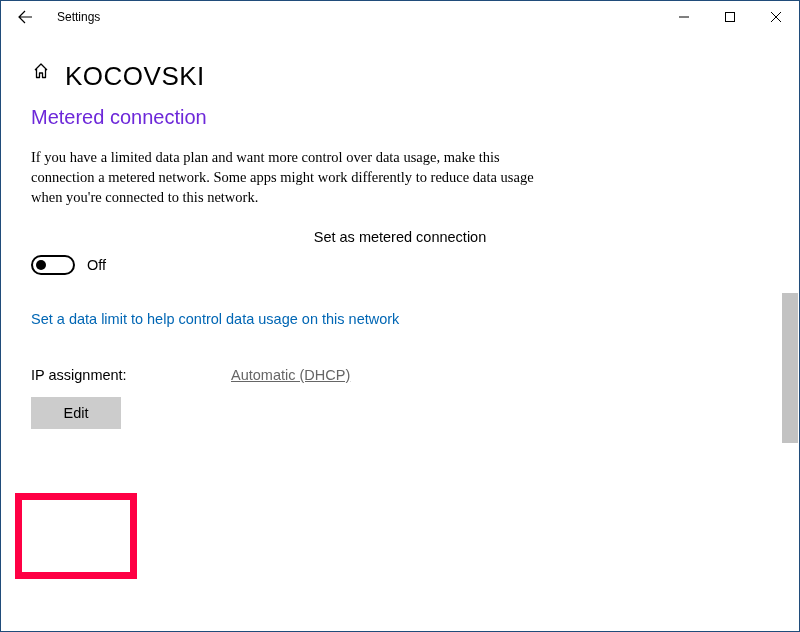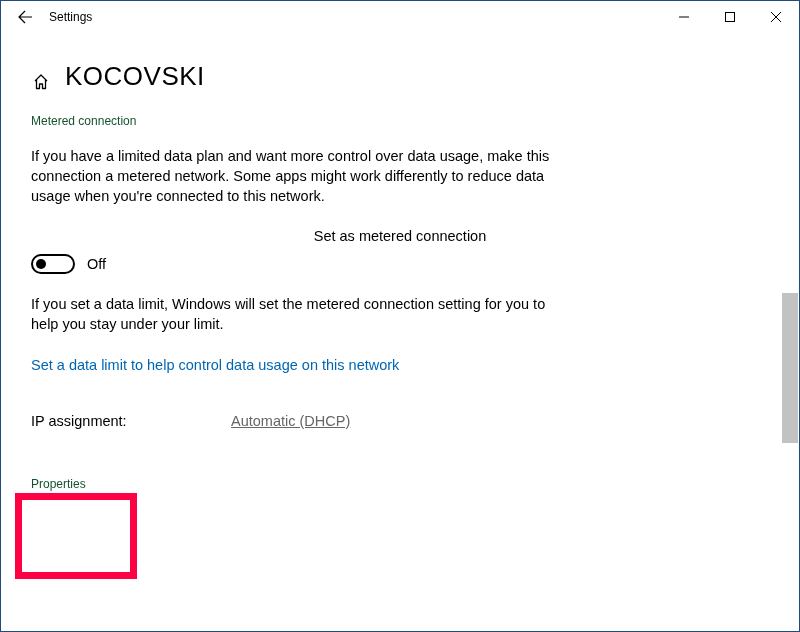--- a/index.html
+++ b/index.html
@@ -1,30 +1,30 @@
 <!DOCTYPE html>
 <html><head>
   <meta charset="utf-8">
   <style>
     * { margin:0; padding:0; box-sizing:border-box; font-family:"Segoe UI",Arial,sans-serif; }
     body { width:800px; height:632px; background:#fff; border:1px solid #204c7a; overflow:hidden; position:relative; }
     .titlebar { height:32px; display:flex; align-items:center; padding-left:8px; }
     .back-btn { width:32px; height:32px; display:flex; align-items:center; justify-content:center; cursor:pointer; }
-    .title { font-size:12px; margin-left:8px; color:#000; }
+    .title { font-size:12px; margin-left:16px; color:#000; }
     .win-controls { position:absolute; top:0; right:0; display:flex; }
     .win-btn { width:46px; height:32px; display:flex; align-items:center; justify-content:center; cursor:pointer; }
     .win-btn svg { pointer-events:none; }
     .content-area { position:relative; height:600px; padding:20px 30px 0 30px; overflow:hidden; }
-    .header-row { display:flex; align-items:flex-end; margin-bottom:22px; margin-top:8px; }
+    .header-row { display:flex; align-items:flex-start; margin-bottom:14px; margin-top:8px; }
     .home-icon { width:20px; height:20px; margin-right:14px; display:flex; align-items:center; justify-content:center; }
     .page-title { font-size:26px; font-weight:400; color:#000; letter-spacing:0.5px; }
-    .section-heading { font-size:12px; font-weight:400; color:#14532d; margin-bottom:18px; }
-    .body-text { font-size:14.5px; color:#000; line-height:1.38; max-width:520px; margin-bottom:22px; }
+    .section-heading { font-size:20px; font-weight:400; color:#6d28d9; margin-bottom:18px; }
+    .body-text { font-size:14.5px; color:#000; line-height:1.38; max-width:520px; margin-bottom:22px;font-family:Liberation Serif, serif; }
     .label-text { font-size:14.5px; color:#000; margin-bottom:10px;text-align:center; }
-    .toggle-row { display:flex; align-items:center; margin-bottom:20px; }
+    .toggle-row { display:flex; align-items:center; margin-bottom:35px; }
     .toggle { width:44px; height:20px; border:2px solid #000; border-radius:10px; background:#fff; position:relative; cursor:pointer; margin-right:12px; }
     .toggle-knob { width:10px; height:10px; background:#000; border-radius:50%; position:absolute; left:3px; top:3px; }
     .toggle-label { font-size:14.5px; }
     .link { font-size:14.5px; color:#0066b4; cursor:pointer; display:inline-block; margin-bottom:40px; }
     .ip-row { display:flex; align-items:flex-end; margin-bottom:8px; }
     .ip-label { font-size:14.5px; width:200px; }
     .ip-value { font-size:14.5px; color:#666;text-decoration:underline; }
     .edit-btn { width:90px; height:32px; background:#ccc; border:none; font-size:14.5px; cursor:pointer; margin-top:6px; }
     .highlight-box { position:absolute; border:7px solid #ff0044; pointer-events:none; left:14px; top:460px; width:122px; height:86px; }
     .scrollbar { position:absolute; right:1px; top:86px; width:16px; height:544px; }
@@ -73,30 +73,29 @@
 
   <div class="section-heading">Metered connection</div>
   <div class="body-text">If you have a limited data plan and want more control over data usage, make this connection a metered network. Some apps might work differently to reduce data usage when you're connected to this network.</div>
   <div class="label-text">Set as metered connection</div>
   <div class="toggle-row">
     <div class="toggle">
       <div class="toggle-knob"></div>
     </div>
     <div class="toggle-label">Off</div>
   </div>
-  <div class="body-text">If you set a data limit, Windows will set the metered connection setting for you to help you stay under your limit.</div>
   <span class="link">Set a data limit to help control data usage on this network</span>
 
   <div class="ip-row">
     <div class="ip-label">IP assignment:</div>
     <div class="ip-value">Automatic (DHCP)</div>
   </div>
+  <button class="edit-btn">Edit</button>
 
   <div class="section-gap"></div>
-  <div class="section-heading">Properties</div>
 
   <div class="highlight-box"></div>
 
   <div class="scrollbar">
     <div class="scroll-track"></div>
     <div class="scroll-thumb"></div>
   </div>
 </div>
 
 </body></html>

